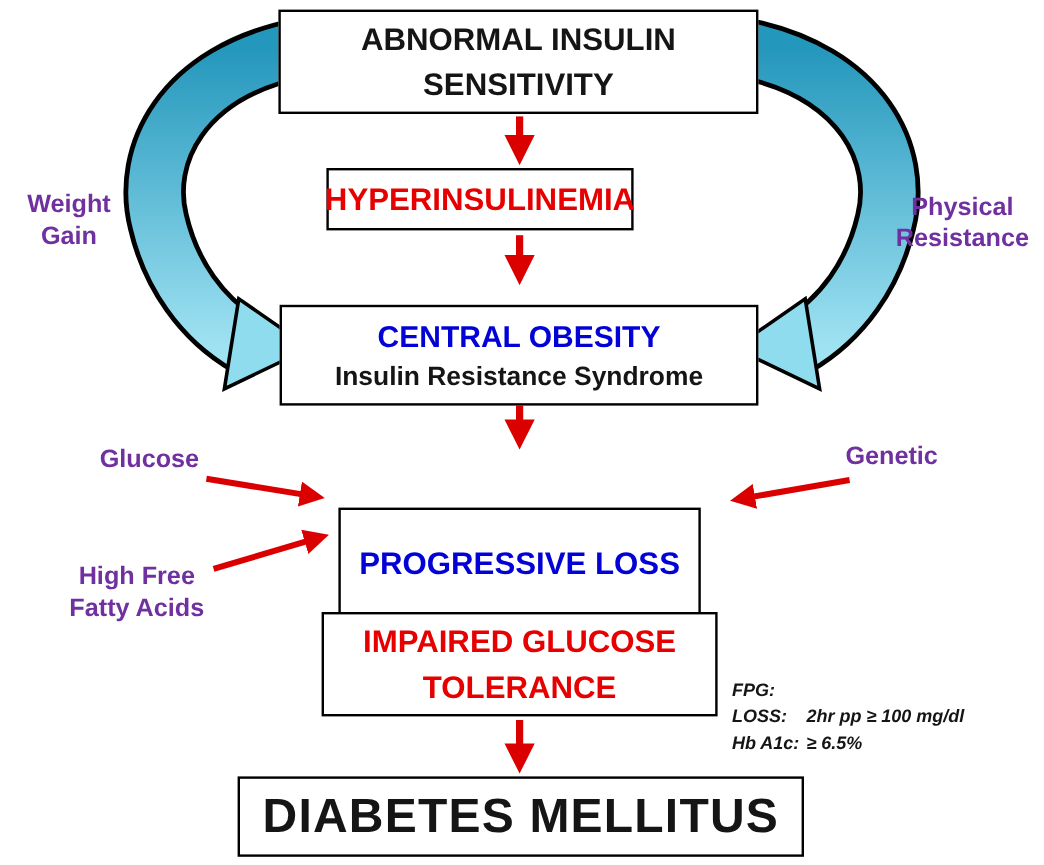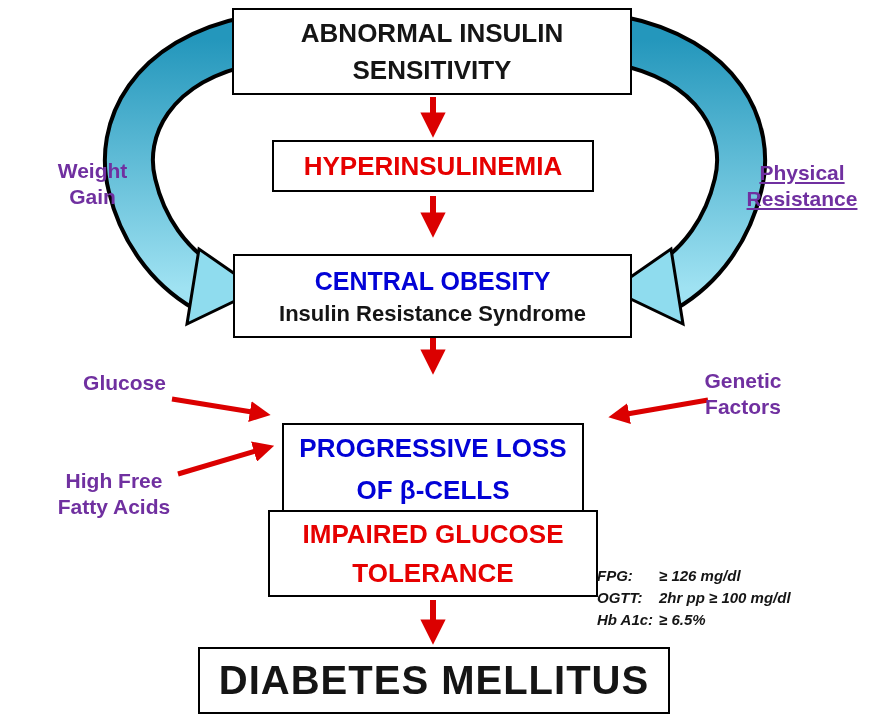--- a/index.html
+++ b/index.html
@@ -7,42 +7,42 @@
     position:relative; width:870px; height:721px; background:#ffffff;
     font-family:"Liberation Sans", sans-serif; overflow:hidden;
   }
   .arrows-layer { position:absolute; left:0; top:0; z-index:1; }
   .node {
     position:absolute; background:#ffffff; border:2px solid #000000;
     display:flex; flex-direction:column; align-items:center; justify-content:center;
     text-align:center; font-weight:bold; box-sizing:border-box; z-index:2;
   }
   #n-abnormal   { left:232px; top:8px;   width:400px; height:87px; font-size:26px; color:#151515; line-height:1.42; }
-  #n-hyper      { left:272px; top:140px; width:322px; height:52px; font-size:26px; color:#E60000; }
+  #n-hyper      { left:272px; top:140px; width:256px; height:52px; font-size:26px; color:#E60000; }
   #n-central    { left:233px; top:254px; width:399px; height:84px; }
   .central-title{ font-size:25px; color:#0202D6; line-height:1.45; }
   .central-sub  { font-size:22px; color:#151515; line-height:1.35; }
   #n-progressive{ left:282px; top:378px; width:302px; height:94px; font-size:26px; color:#0202D6; line-height:1.6;margin-top:45px; }
   #n-impaired   { left:268px; top:510px; width:330px; height:87px; font-size:26px; color:#E60000; line-height:1.5; }
   #n-diabetes   { left:198px; top:647px; width:472px; height:67px; font-size:40px; color:#151515; letter-spacing:1px; }
   .side {
     position:absolute; font-weight:bold; color:#7030A0; text-align:center;
     font-size:21px; line-height:26px; z-index:2;
   }
-  #lbl-weight   { left:40px;  top:158px; width:105px; }
-  #lbl-physical { left:738px; top:160px; width:128px;text-decoration:underline; }
+  #lbl-weight   { left:5px;  top:158px; width:105px; }
+  #lbl-physical { left:738px; top:160px; width:128px; }
   #lbl-glucose  { left:62px;  top:370px; width:125px; }
   #lbl-ffa      { left:38px;  top:468px; width:152px; }
   #lbl-genetic  { left:682px; top:368px; width:122px; }
   #criteria {
     position:absolute; left:597px; top:565px; width:272px;
     font-size:15px; font-weight:bold; font-style:italic; color:#151515; z-index:2;
   }
   .crit-row  { display:flex; line-height:22px; }
-  .crit-label{ width:62px; flex:0 0 62px; }
+  .crit-label{ width:62px; flex:0 0 62px;margin-left:13px; }
   .crit-value{ flex:1; }
 </style>
 </head>
 <body>
 
 <div class="canvas">
 
   <svg class="arrows-layer" width="870" height="721" viewBox="0 0 870 721">
     <defs>
       <linearGradient id="cyanGrad" x1="0" y1="0" x2="0" y2="1">
@@ -87,21 +87,20 @@
     <div>HYPERINSULINEMIA</div>
   </div>
 
   <div class="node" id="n-central">
     <div class="central-title">CENTRAL OBESITY</div>
     <div class="central-sub">Insulin Resistance Syndrome</div>
   </div>
 
   <div class="node" id="n-progressive">
     <div>PROGRESSIVE LOSS</div>
-    <div>OF β-CELLS</div>
   </div>
 
   <div class="node" id="n-diabetes">
     <div>DIABETES MELLITUS</div>
   </div>
 
   <div class="node" id="n-impaired">
     <div>IMPAIRED GLUCOSE</div>
     <div>TOLERANCE</div>
   </div>
@@ -120,30 +119,28 @@
     <div>Glucose</div>
   </div>
 
   <div class="side" id="lbl-ffa">
     <div>High Free</div>
     <div>Fatty Acids</div>
   </div>
 
   <div class="side" id="lbl-genetic">
     <div>Genetic</div>
-    <div>Factors</div>
   </div>
 
   <div id="criteria">
     <div class="crit-row">
       <span class="crit-label">FPG:</span>
-      <span class="crit-value">≥ 126 mg/dl</span>
     </div>
     <div class="crit-row">
-      <span class="crit-label">OGTT:</span>
+      <span class="crit-label">LOSS:</span>
       <span class="crit-value">2hr pp ≥ 100 mg/dl</span>
     </div>
     <div class="crit-row">
       <span class="crit-label">Hb A1c:</span>
       <span class="crit-value">≥ 6.5%</span>
     </div>
   </div>
 
 </div>
 

